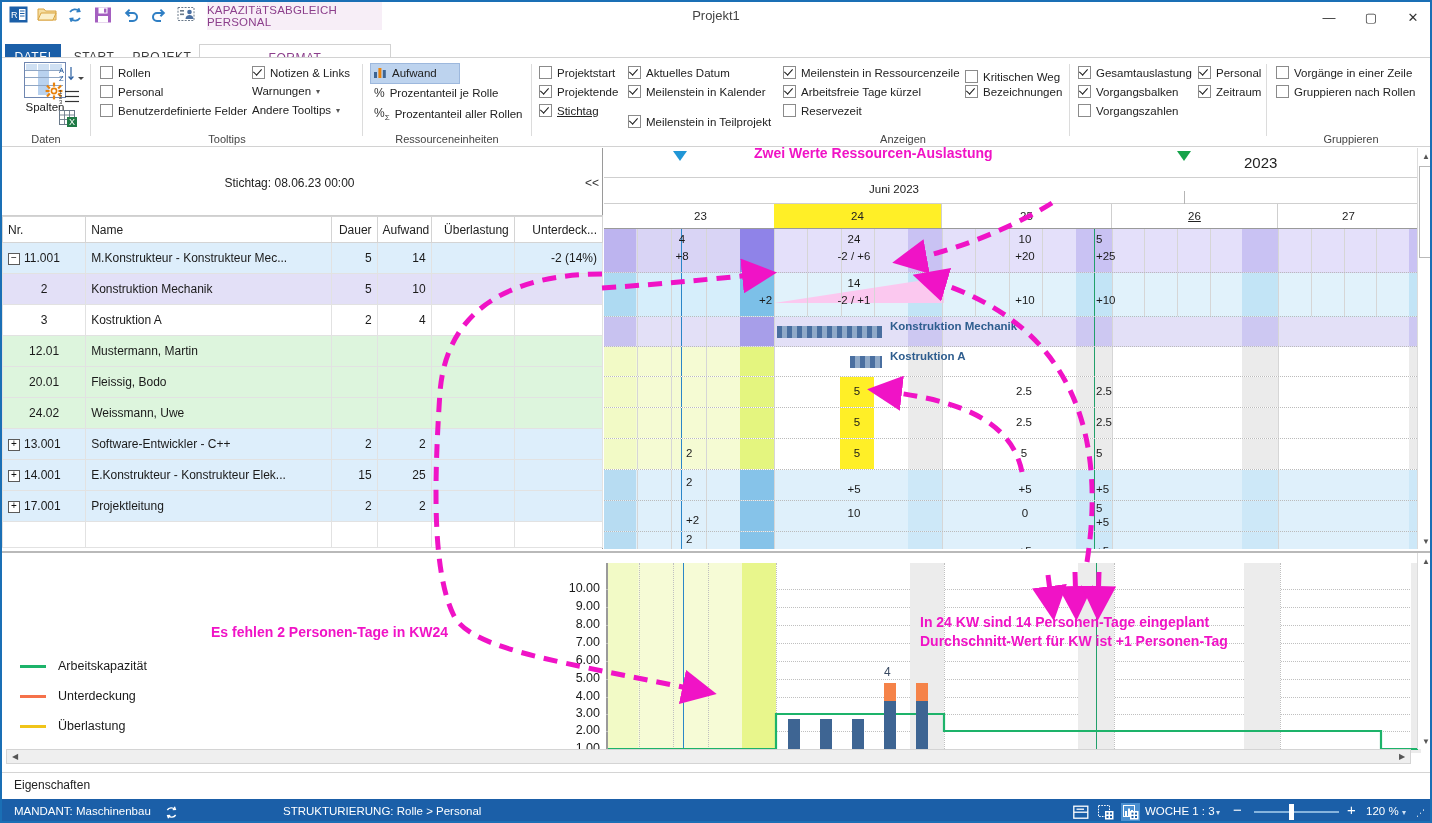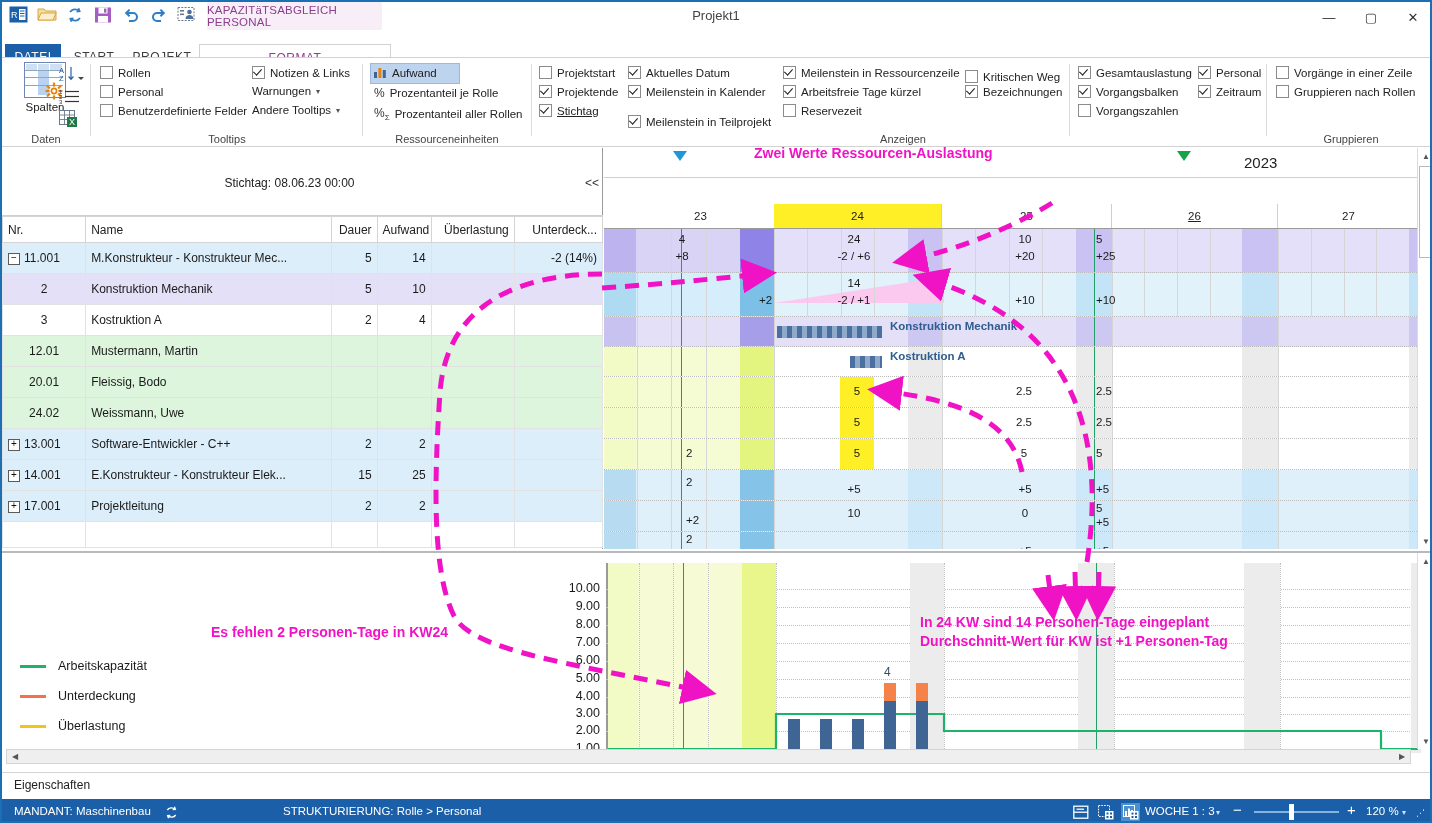--- a/index.html
+++ b/index.html
@@ -532,20 +532,24 @@
     </div>
 
     <div class="rightpane">
 
       <div class="tl-top">
         <div class="marker" style="left:69px;top:3px;"></div>
         <div class="marker green" style="left:573px;top:3px;"></div>
         <div class="yearlbl" style="left:640px;top:6px;">2023</div>
       </div>
 
+      <div class="tl-mid">
+        <div class="monthlbl" style="left:0;top:5px;width:580px;text-align:center;">Juni 2023</div>
+        <div style="position:absolute;left:580px;top:13px;width:1px;height:13px;background:#b5b5b5;"></div>
+      </div>
 
       <div class="tl-wk">
         <div class="wkcell" style="left:0px;width:194px;">23</div>
         <div class="wkcell hl" style="left:170px;width:168px;">24</div>
         <div class="wkcell" style="left:338px;width:170px;">25</div>
         <div class="wkcell" style="left:508px;width:166px;text-decoration:underline;">26</div>
         <div class="wkcell" style="left:674px;width:141px;border-right:none;">27</div>
       </div>
 
       <div class="tl-body">

